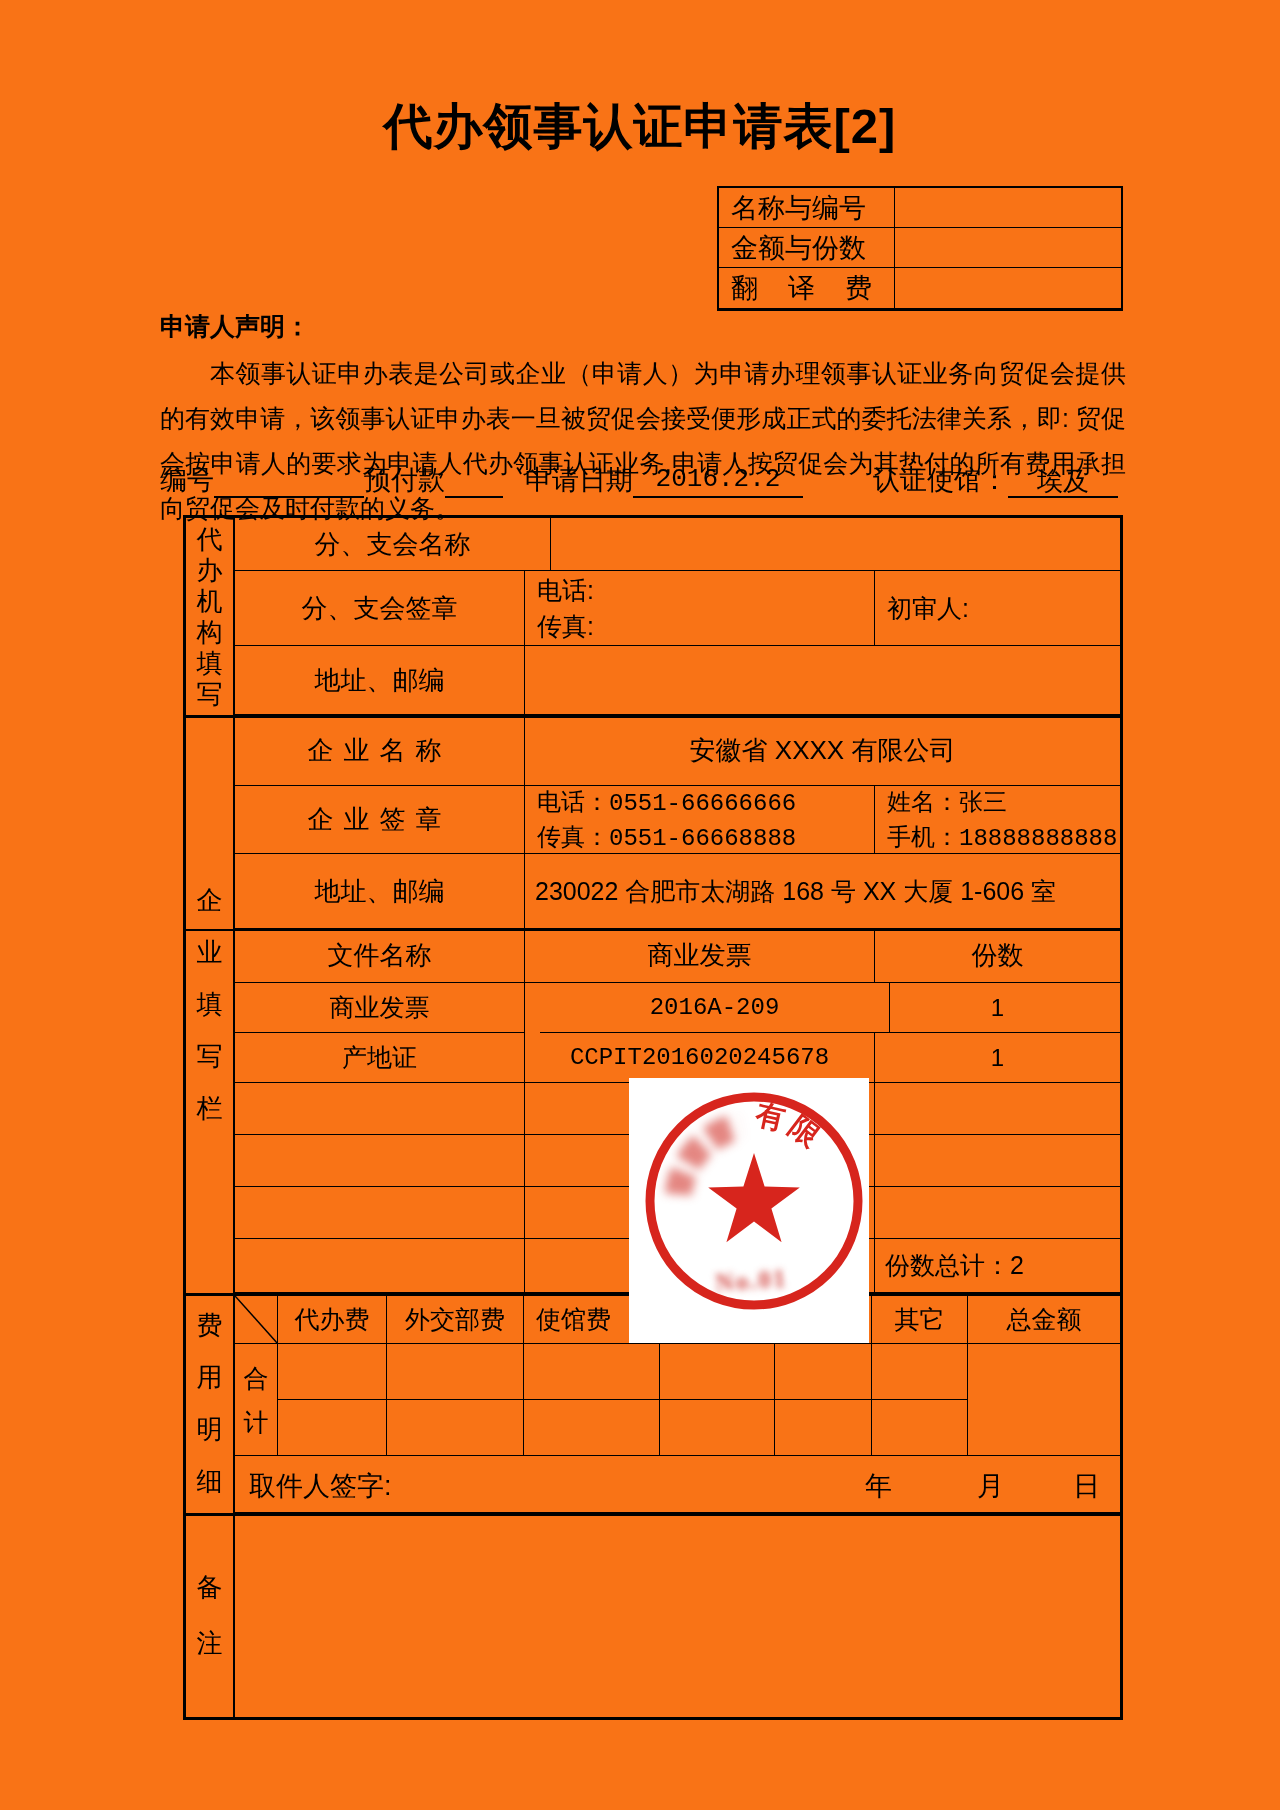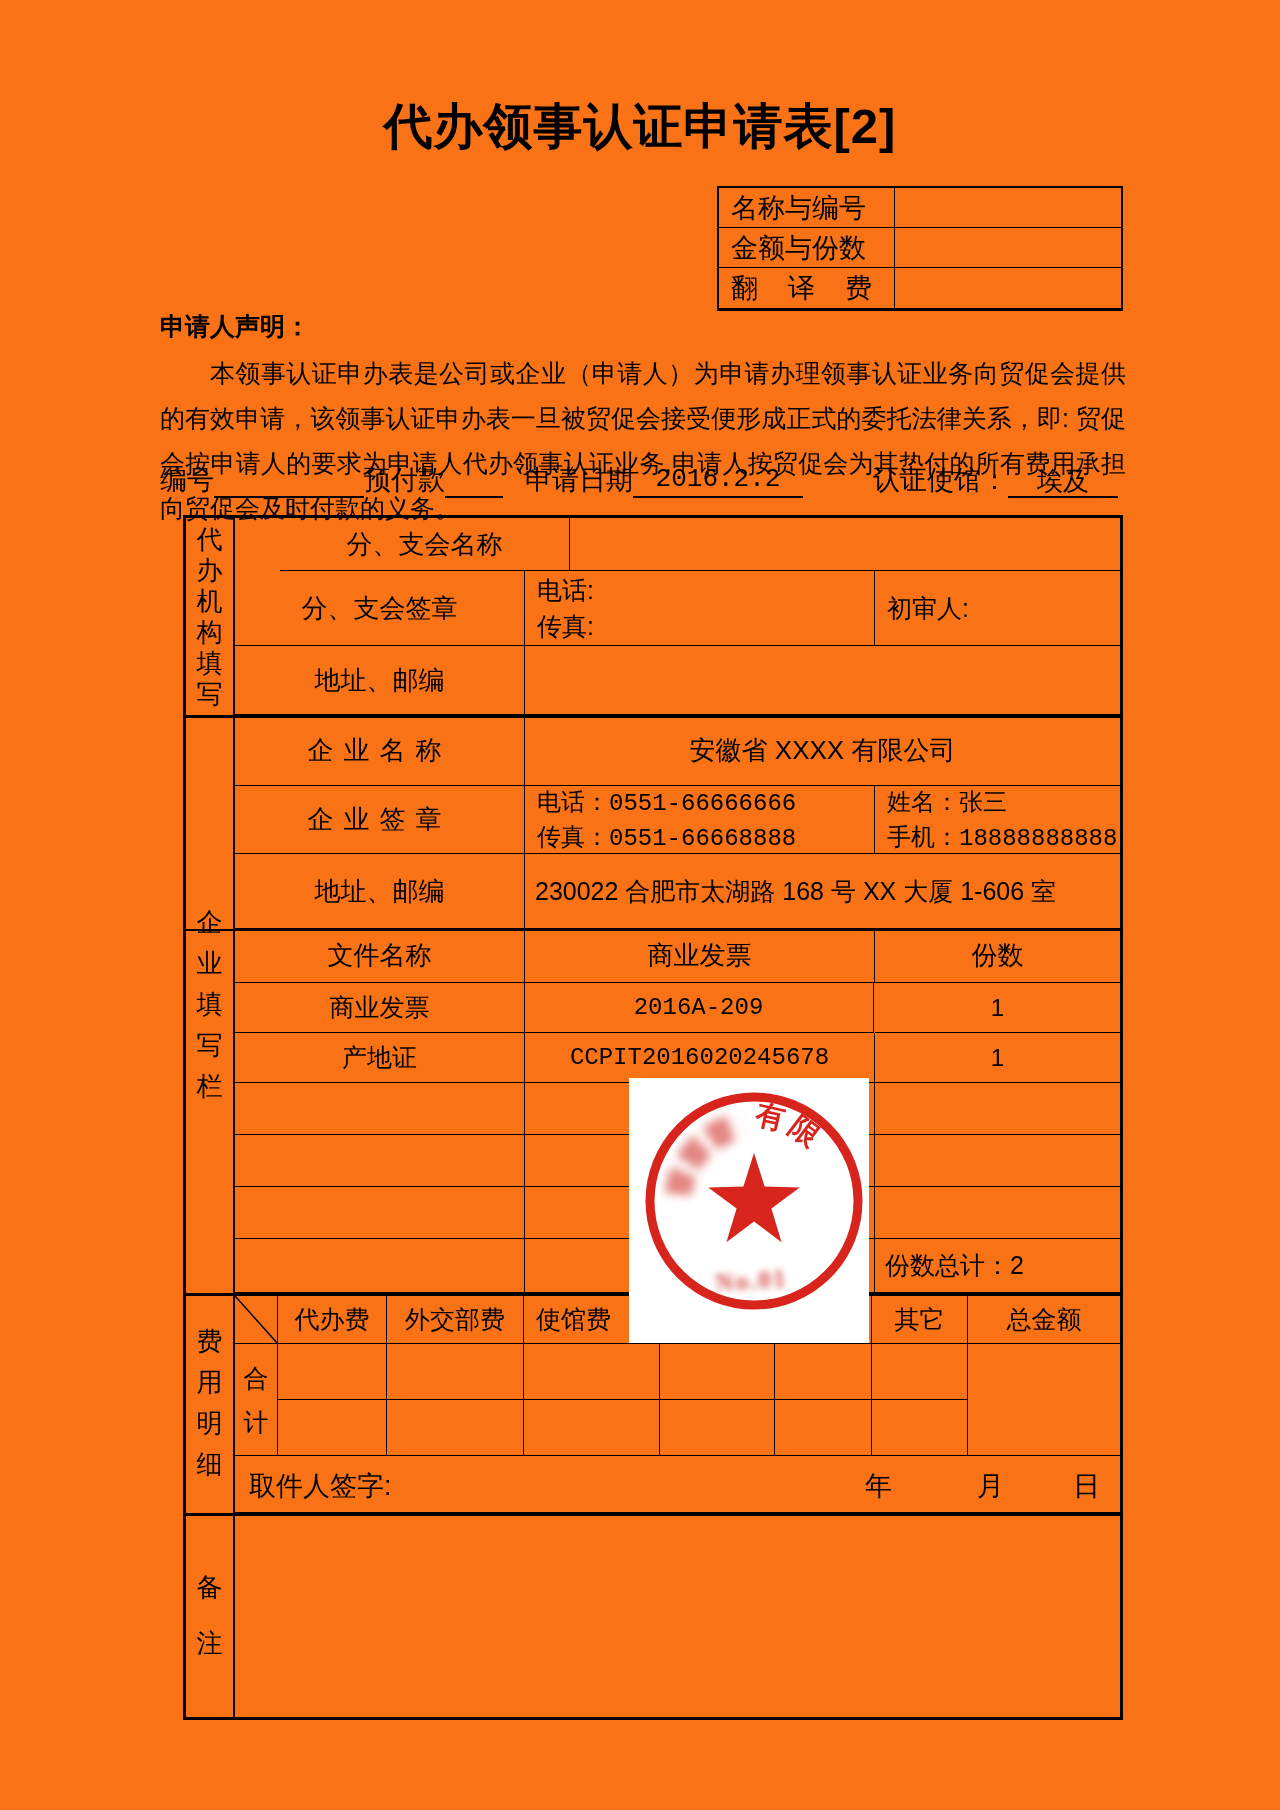--- a/index.html
+++ b/index.html
@@ -34,21 +34,21 @@
         border-bottom:1px solid #000;display:flex;align-items:center;justify-content:center;
         font-size:26px;}
   .nr{border-right:none!important;} .nb{border-bottom:none!important;}
   .c0{border-right:2px solid #000!important;}
   .left{justify-content:flex-start;}
   .stack{flex-direction:column;align-items:flex-start;justify-content:center;gap:3px;}
   .ls10{letter-spacing:10px;}
   .mono{font-family:"Liberation Mono","DejaVu Sans Mono",monospace;}
   .vlabel{width:1.15em;margin:0 auto;text-align:center;word-break:break-all;
           line-height:31px;font-size:26px;}
-  .lh50{line-height:41px;} .lh56{line-height:56px;} .lh44{line-height:44px;font-size:25px;}
+  .lh50{line-height:52px;} .lh56{line-height:56px;} .lh44{line-height:44px;font-size:25px;}
   .hline{position:absolute;left:0;width:934px;background:#000;}
   .f24{font-size:24px;} .f25{font-size:25px;}
   .stamp-white{position:absolute;left:443px;top:560px;width:240px;height:265px;background:#fff;}
   .sigrow{position:relative;}
   .sigrow .siglabel{position:absolute;left:14px;top:12px;font-size:27px;}
   .sigrow .ymd{position:absolute;top:12px;font-size:27px;}
 </style>
 </head>
 <body>
 
@@ -95,21 +95,21 @@
     <div class="cell c0 nb" style="left:0;top:197px;width:49px;height:578px;">
       <div class="vlabel lh50">企业填写栏</div>
     </div>
     <div class="cell c0 nb" style="left:0;top:775px;width:49px;height:220px;">
       <div class="vlabel lh50">费用明细</div>
     </div>
     <div class="cell c0 nb" style="left:0;top:995px;width:49px;height:204px;">
       <div class="vlabel lh56">备注</div>
     </div>
 
-    <div class="cell" style="left:49px;top:0;width:290px;height:53px;margin-left:45px;">分、支会名称</div>
+    <div class="cell" style="left:49px;top:0;width:316px;height:53px;">分、支会名称</div>
     <div class="cell nr" style="left:339px;top:0;width:595px;height:53px;"></div>
 
     <div class="cell" style="left:49px;top:53px;width:290px;height:75px;">分、支会签章</div>
     <div class="cell stack f25" style="left:339px;top:53px;width:350px;height:75px;padding-left:12px;">
       <span>电话:</span>
       <span>传真:</span>
     </div>
     <div class="cell nr left f25" style="left:689px;top:53px;width:245px;height:75px;padding-left:12px;">初审人:</div>
 
     <div class="cell" style="left:49px;top:128px;width:290px;height:69px;">地址、邮编</div>
@@ -129,21 +129,21 @@
     </div>
 
     <div class="cell" style="left:49px;top:336px;width:290px;height:75px;">地址、邮编</div>
     <div class="cell nr left f25" style="left:339px;top:336px;width:595px;height:75px;padding-left:10px;">230022 合肥市太湖路 168 号 XX 大厦 1-606 室</div>
 
     <div class="cell" style="left:49px;top:411px;width:290px;height:54px;">文件名称</div>
     <div class="cell" style="left:339px;top:411px;width:350px;height:54px;">商业发票</div>
     <div class="cell nr" style="left:689px;top:411px;width:245px;height:54px;">份数</div>
 
     <div class="cell f25" style="left:49px;top:465px;width:290px;height:50px;">商业发票</div>
-    <div class="cell mono f24" style="left:338px;top:465px;width:350px;height:50px;">2016A-209</div>
+    <div class="cell mono f24" style="left:354px;top:465px;width:350px;height:50px;">2016A-209</div>
     <div class="cell nr f24" style="left:689px;top:465px;width:245px;height:50px;">1</div>
 
     <div class="cell f25" style="left:49px;top:515px;width:290px;height:50px;">产地证</div>
     <div class="cell mono f24" style="left:339px;top:515px;width:350px;height:50px;">CCPIT2016020245678</div>
     <div class="cell nr f24" style="left:689px;top:515px;width:245px;height:50px;">1</div>
 
     <div class="cell" style="left:49px;top:565px;width:290px;height:52px;"></div>
     <div class="cell" style="left:339px;top:565px;width:350px;height:52px;"></div>
     <div class="cell nr" style="left:689px;top:565px;width:245px;height:52px;"></div>
 

